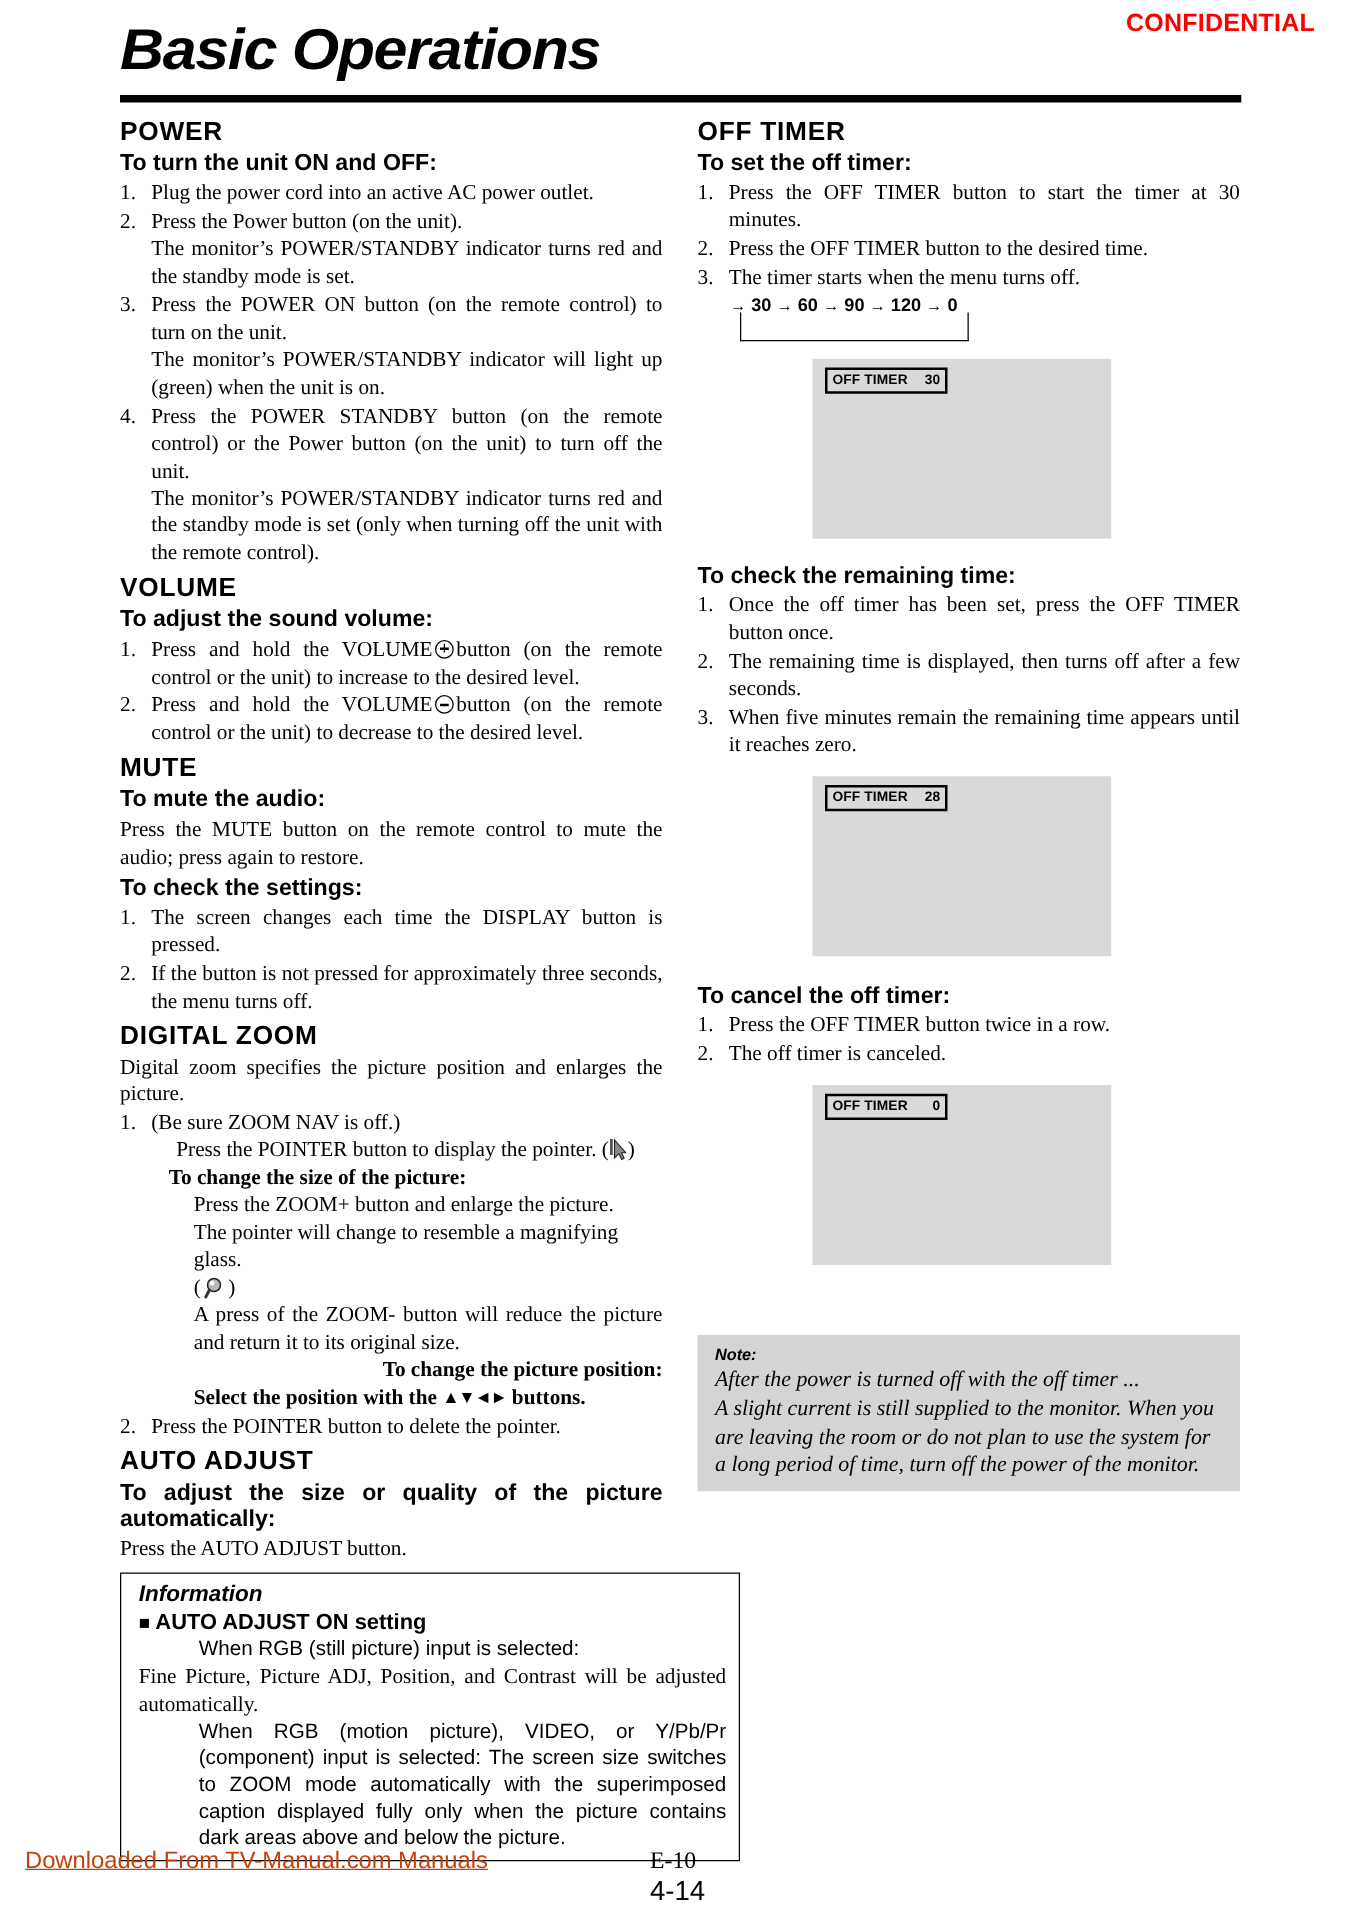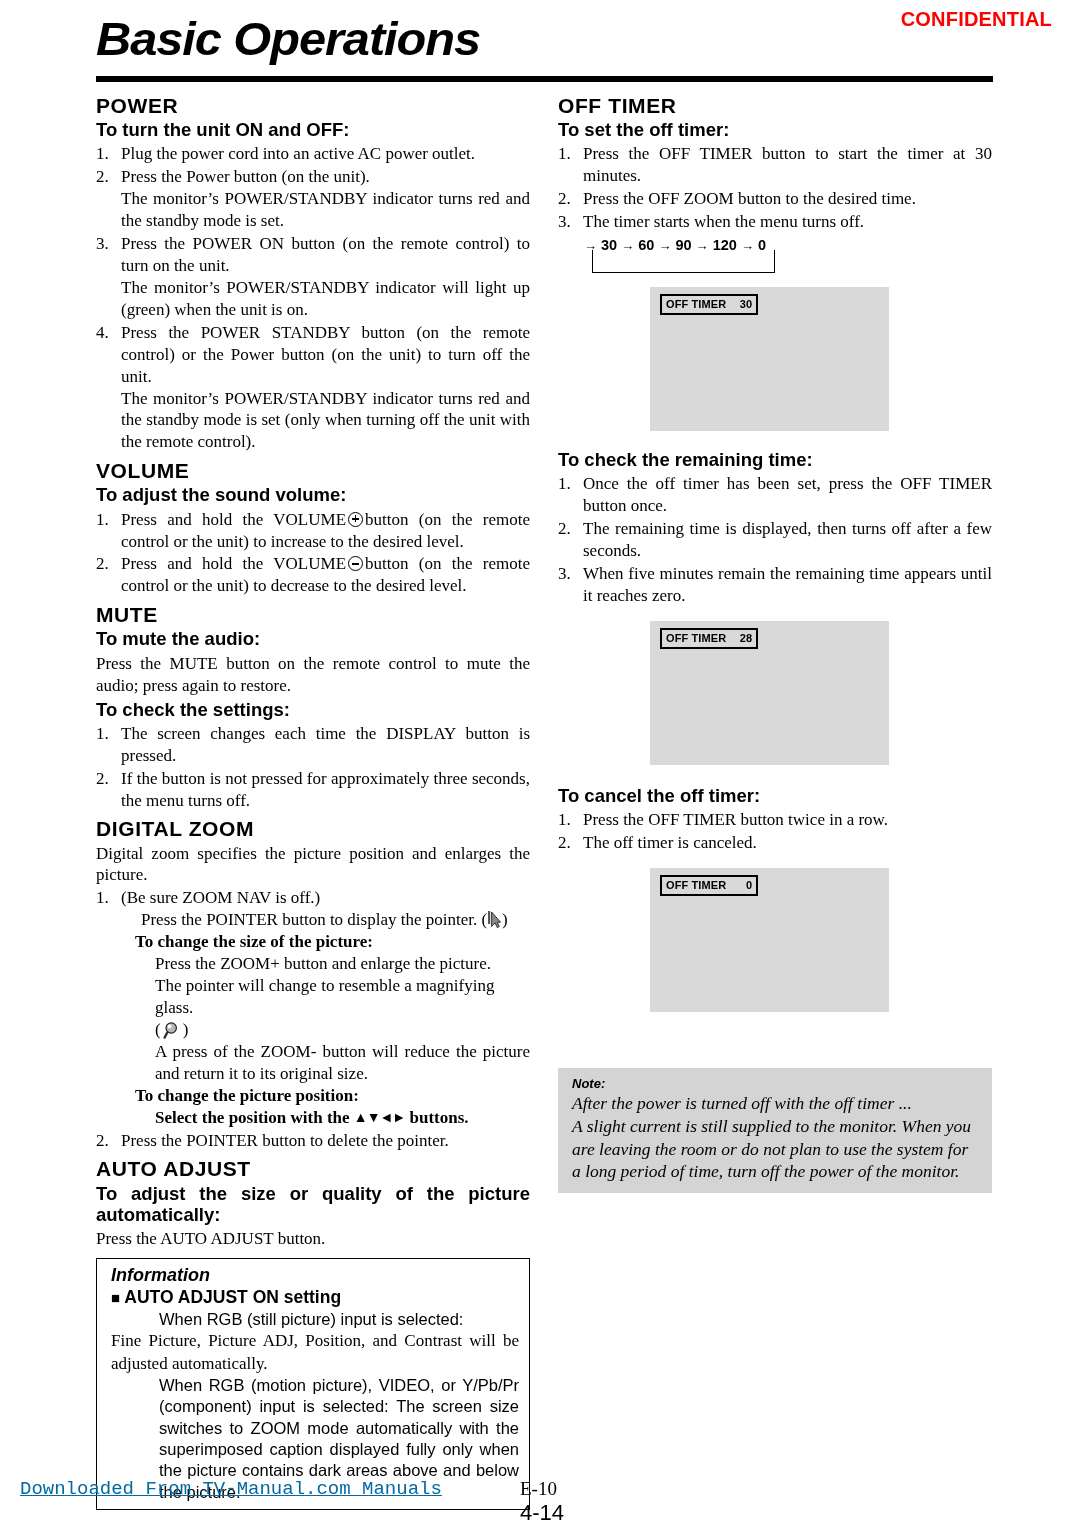--- a/index.html
+++ b/index.html
@@ -144,21 +144,21 @@
     gap: 12px;
     white-space: nowrap;
   }
   .osd-label .val { min-width: 14px; text-align: right; }
 
   
   .infobox {
     position: absolute;
     left: 96px;
     top: 1258px;
-    width: 434px;
+    width: 496px;
     border: 1px solid #000;
     padding: 6px 10px 6px 14px;
     background: #fff;
   }
   .infobox .ttl {
     font-family: "Liberation Sans", sans-serif;
     font-weight: bold;
     font-style: italic;
     font-size: 18px;
     margin-bottom: 1px;
@@ -205,22 +205,22 @@
     font-style: italic;
     font-size: 17.5px;
     line-height: 1.3;
     margin: 0;
   }
 
   
   .footer-watermark {
     position: absolute;
     left: 20px; top: 1478px;
-    color: #0369a1;
-    font-family: Liberation Mono, monospace;
+    color: #c2410c;
+    font-family: Liberation Sans, sans-serif;
     font-size: 19px;
     text-decoration: underline;
     white-space: nowrap;
   }
   .footer-e {
     position: absolute;
     left: 520px; top: 1478px;
     font-size: 19px;
     font-family: "Liberation Serif", serif;
   }
@@ -349,21 +349,21 @@
         <span class="cont nj ind2" style="padding-left:34px;">Press the ZOOM+ button and enlarge the picture.</span>
         <span class="cont nj ind2" style="padding-left:34px;">The pointer will change to resemble a magnifying glass.</span>
         <span class="cont nj ind2" style="padding-left:34px;">
           <span>(</span><svg class="mag-icon" width="18" height="19" viewBox="0 0 18 19">
               <circle cx="8.2" cy="7" r="5.2" fill="#b8b8b8" stroke="#222" stroke-width="1.2"></circle>
               <circle cx="6.6" cy="5.4" r="1.9" fill="#ffffff"></circle>
               <path d="M4.4 11.2 L1.6 16.6" stroke="#333" stroke-width="2.4" stroke-linecap="round"></path>
             </svg><span>)</span>
         </span>
         <span class="cont ind2" style="padding-left:34px;">A press of the ZOOM- button will reduce the picture and return it to its original size.</span>
-        <span class="cont nj ind2" style="padding-left:14px;">
+        <span class="cont nj ind2" style="padding-left:14px;text-align:right;">
           <b class="instep" style="font-weight:bold;">To change the picture position:</b>
         </span>
         <span class="cont nj ind2" style="padding-left:34px;font-weight:bold;">
           <span>Select the position with the</span>
           <span class="arrows">▲▼◄►</span>
           <span>buttons.</span>
         </span>
       </li>
       <li>
         <span class="num">2.</span>
@@ -391,21 +391,21 @@
 
     <h2 class="sec">OFF TIMER</h2>
     <h3 class="sub">To set the off timer:</h3>
     <ol class="steps">
       <li>
         <span class="num">1.</span>
         <span class="cont">Press the OFF TIMER button to start the timer at 30 minutes.</span>
       </li>
       <li>
         <span class="num">2.</span>
-        <span class="cont nj">Press the OFF ZOOM button to the desired time.</span>
+        <span class="cont nj">Press the OFF TIMER button to the desired time.</span>
       </li>
       <li>
         <span class="num">3.</span>
         <span class="cont nj">The timer starts when the menu turns off.</span>
       </li>
     </ol>
 
     <div class="loop-wrap">
       <div class="loop-text">
         <span class="loop-arr">→</span>

